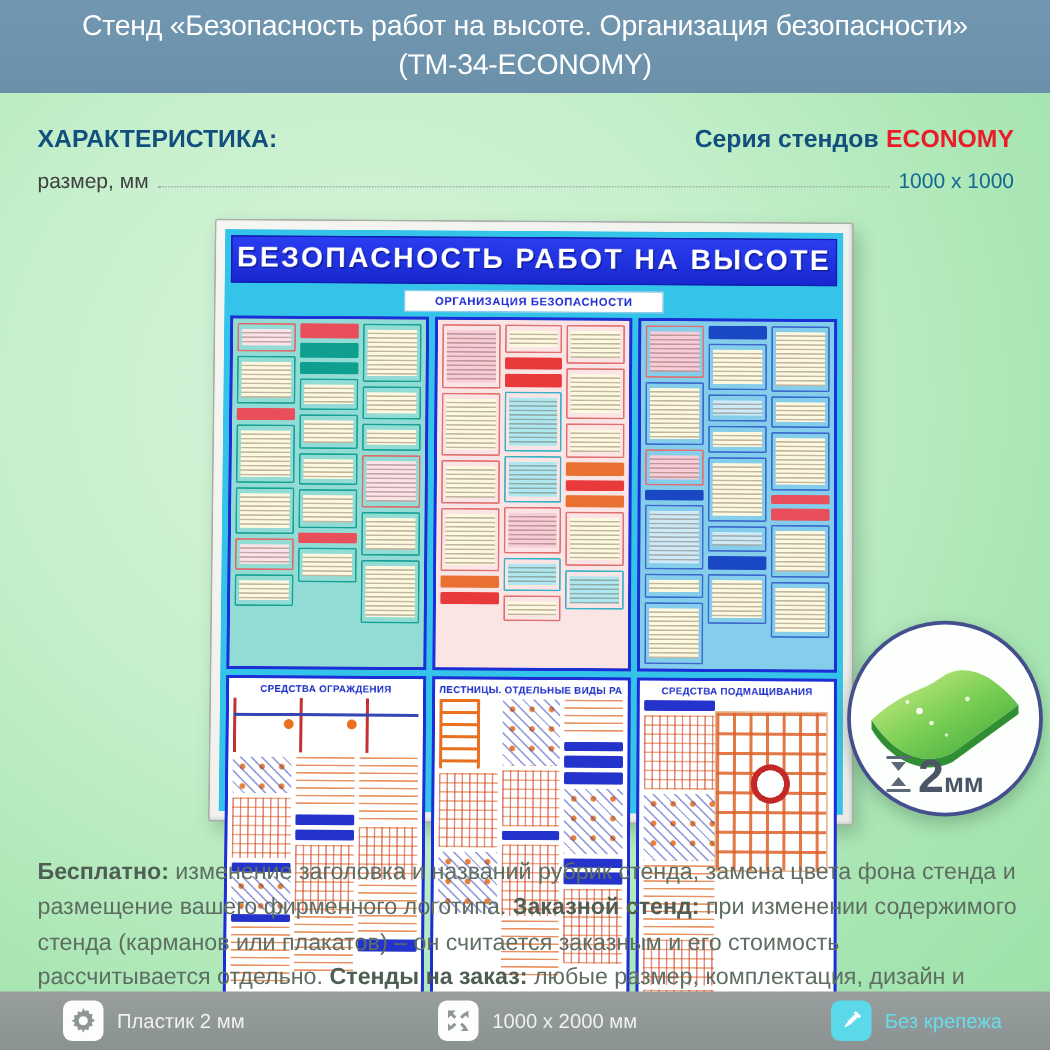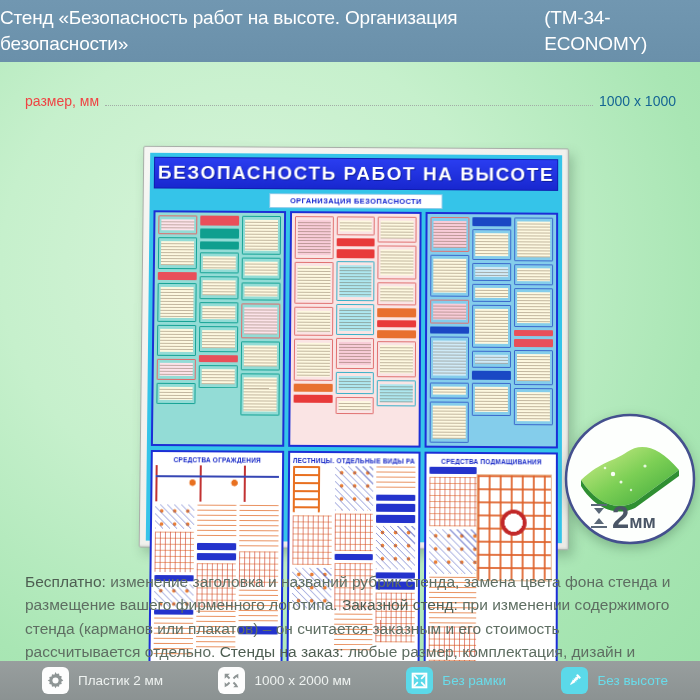--- a/index.html
+++ b/index.html
@@ -4,32 +4,32 @@
 <style>
   html,body{margin:0;padding:0;}
   body{
     width:700px;height:700px;position:relative;overflow:hidden;
     font-family:"Liberation Sans","DejaVu Sans",sans-serif;
     background:radial-gradient(ellipse at 35% 38%, #d9f4db 0%, #c6f0cc 38%, #a9e6b4 72%, #9ce1a9 100%);
   }
   
   .header{
     height:62px;background:linear-gradient(180deg,#7197b1,#6a90aa);
-    display:flex;flex-direction:row;align-items:center;justify-content:center;
+    display:flex;flex-direction:column;align-items:center;justify-content:center;
     color:#fff;font-size:19px;letter-spacing:-0.2px;line-height:1.35;
   }
   
   .chars{position:absolute;left:25px;right:24px;top:84px;}
   .chars-row1{display:flex;justify-content:space-between;align-items:baseline;}
   .chars-heading{font-size:16.5px;font-weight:bold;color:#124f7e;}
   .series{font-size:16.5px;font-weight:bold;color:#124f7e;}
   .series .economy{color:#ea1c2a;margin-left:5px;}
   .chars-row2{display:flex;gap:20px;margin-top:9px;font-size:14px;}
   .spec{flex:1 1 0;display:flex;align-items:baseline;min-width:0;}
-  .spec-label{color:#ef4444;white-space:nowrap;}
+  .spec-label{color:#404040;white-space:nowrap;}
   .spec-dots{flex:1;border-bottom:1.5px dotted #a3ada7;margin:0 6px 3px 6px;}
   .spec-value{color:#156593;white-space:nowrap;}
   
   .stand{
     position:absolute;left:141px;top:146px;width:428px;height:402px;
     background:linear-gradient(135deg,#f6f6f3,#ebebe6);
     border:1px solid #a8aea8;border-radius:2px;padding:6px;box-sizing:border-box;
     box-shadow:4px 6px 12px rgba(40,80,50,.28), inset -1px -1px 2px #cfd4cf;
     transform:perspective(1100px) rotateX(1.6deg) rotate(.35deg);
   }
@@ -96,21 +96,21 @@
     background:radial-gradient(circle,#fff 0 9px,#c22828 9px 13px,transparent 13px);border-radius:50%;
   }
   
   .circle-badge{position:absolute;left:561px;top:410px;width:138px;height:138px;}
   .circle-badge svg{filter:drop-shadow(0 4px 6px rgba(50,90,60,.35));}
   
   .desc{
     position:absolute;left:25px;right:22px;top:570px;
     font-size:15.5px;line-height:1.5;color:#5e6e62;
   }
-  .desc .b{font-weight:normal;color:#4e5e52;}
+  .desc .b{font-weight:bold;color:#4e5e52;}
   
   .footer{
     position:absolute;left:0;bottom:0;width:700px;height:39px;box-sizing:border-box;
     background:linear-gradient(180deg,#989e9e,#8b9292);
     display:flex;align-items:center;justify-content:space-between;
     padding:0 32px 0 42px;
   }
   .badge{display:flex;align-items:center;gap:9px;}
   .bicon{width:27px;height:27px;border-radius:6px;display:flex;align-items:center;justify-content:center;flex:0 0 27px;}
   .bicon.white{background:#fdfdfd;}
@@ -122,20 +122,24 @@
 </head>
 <body>
 
 <div class="header">
   <div>Стенд «Безопасность работ на высоте. Организация безопасности»</div>
   <div>(ТМ-34-ECONOMY)</div>
 </div>
 
 <div class="chars">
   <div class="chars-row1">
+    <div class="chars-heading">ХАРАКТЕРИСТИКА:</div>
+    <div class="series">
+      <span>Серия стендов</span><span class="economy">ECONOMY</span>
+    </div>
   </div>
   <div class="chars-row2">
     <div class="spec">
       <span class="spec-label">размер, мм</span>
       <span class="spec-dots"></span>
       <span class="spec-value">1000 х 1000</span>
     </div>
   </div>
 </div>
 
@@ -331,34 +335,25 @@
           <polygon points="18,2 18,8 15.8,5.8 13.1,8.5 11.5,6.9 14.2,4.2"></polygon>
           <polygon points="2,18 2,12 4.2,14.2 6.9,11.5 8.5,13.1 5.8,15.8"></polygon>
           <polygon points="18,18 12,18 14.2,15.8 11.5,13.1 13.1,11.5 15.8,14.2"></polygon>
         </svg>
     </span>
     <span class="blabel lab-white">1000 х 2000 мм</span>
   </div>
   <div class="badge">
     <span class="bicon cyan">
       <svg width="17" height="17" viewBox="0 0 20 20">
-          <rect x="2" y="2" width="16" height="16" fill="none" stroke="#fff" stroke-width="2.4"></rect>
-          <path d="M3.5 3.5l4.5 4.5M16.5 3.5L12 8M3.5 16.5L8 12M16.5 16.5L12 12" stroke="#fff" stroke-width="2" fill="none"></path>
-        </svg>
-    </span>
-    <span class="blabel lab-cyan">Без рамки</span>
-  </div>
-  <div class="badge">
-    <span class="bicon cyan">
-      <svg width="17" height="17" viewBox="0 0 20 20">
           <g transform="rotate(45 10 10)" fill="#fff">
             <rect x="8.6" y="4" width="2.8" height="10" rx="1"></rect>
             <rect x="7" y="2" width="6" height="2.6" rx="1"></rect>
             <polygon points="8.6,14 11.4,14 10,17.5"></polygon>
             <rect x="7.6" y="6" width="4.8" height="1.1" opacity=".7"></rect>
             <rect x="7.6" y="8.4" width="4.8" height="1.1" opacity=".7"></rect>
             <rect x="7.6" y="10.8" width="4.8" height="1.1" opacity=".7"></rect>
           </g>
         </svg>
     </span>
-    <span class="blabel lab-cyan">Без высоте</span>
+    <span class="blabel lab-cyan">Без крепежа</span>
   </div>
 </div>
 
 </body></html>

